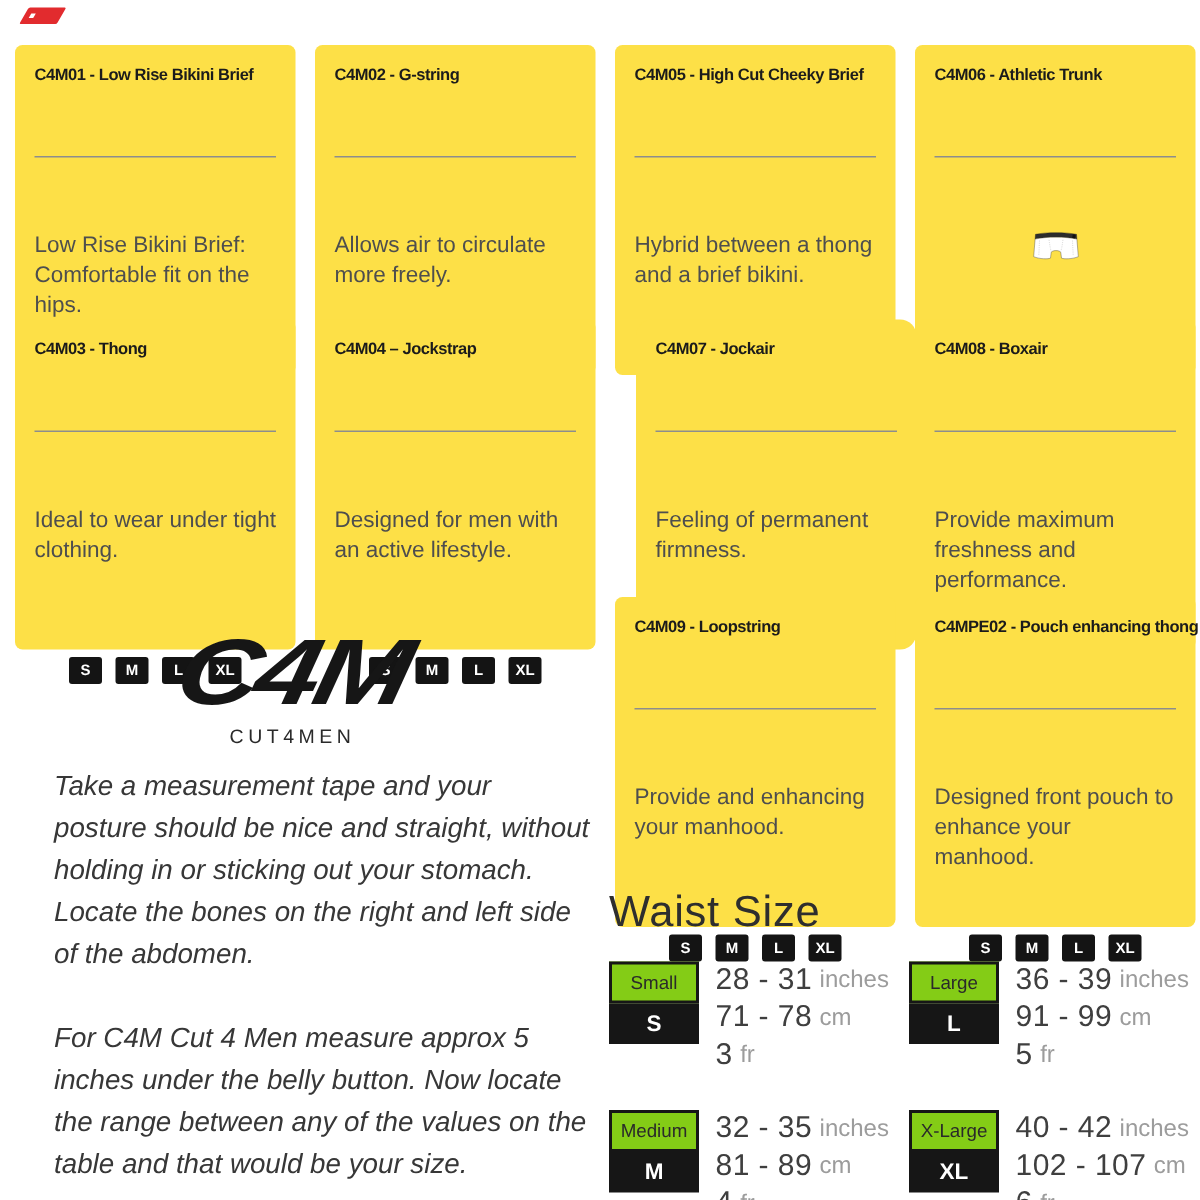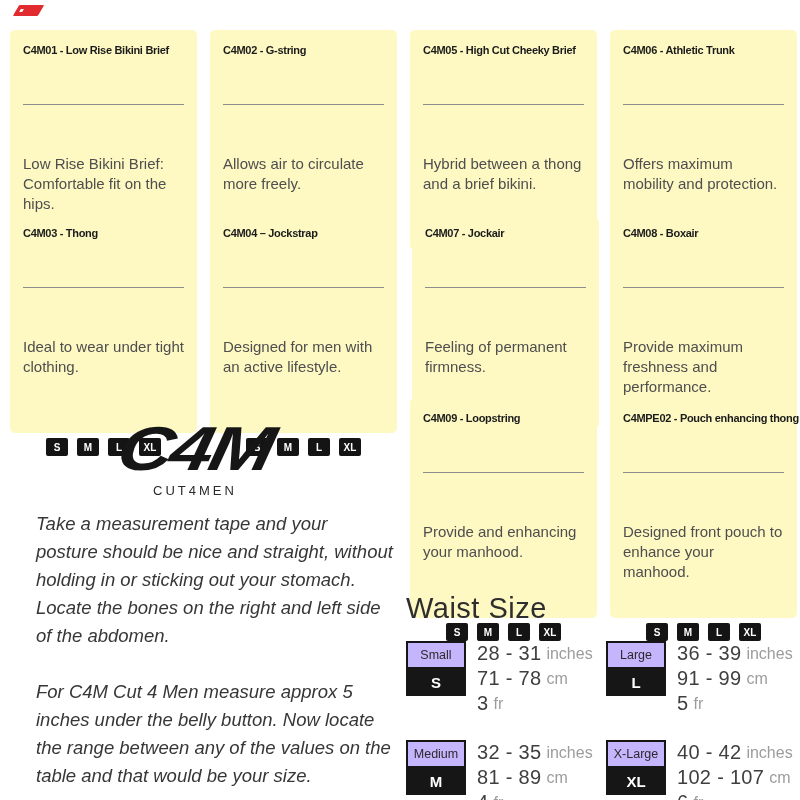--- a/index.html
+++ b/index.html
@@ -5,21 +5,21 @@
   html,body{margin:0;padding:0;background:#fff;}
   .page{position:relative;width:800px;height:800px;background:#fff;overflow:hidden;
         font-family:"Liberation Sans",sans-serif;color:#1c1c1c;}
 
   
   .ribbon{position:absolute;left:16px;top:5px;width:25px;height:11px;background:#e22b2e;
           transform:skewX(-30deg);border-radius:1px;}
   .ribbon i{position:absolute;left:4px;top:4px;width:3px;height:3px;background:#fff;display:block;}
 
   
-  .card{position:absolute;width:187px;height:220px;background:#fef9c3;border-radius:5px;
+  .card{position:absolute;width:187px;height:220px;background:#fde047;border-radius:5px;
         box-sizing:border-box;padding:14px 13px 12px;display:flex;flex-direction:column;gap:41px;}
   .card-title{font-size:11px;font-weight:bold;letter-spacing:-0.3px;white-space:nowrap;color:#1b1b1b;}
   .card-divider{border-top:1px solid #8d8d8d;margin:7px 0 8px;}
   .card-desc{font-size:15px;line-height:1.32;color:#4e4e4e;min-height:15px;}
   .card-art{flex:1;display:flex;align-items:center;justify-content:center;min-height:0;}
   .card-art svg{width:136px;height:auto;max-height:100%;}
   .card-sizes{display:flex;gap:9px;justify-content:center;margin-top:4px;}
   .chip{height:18px;min-width:18px;padding:0 2px;background:#141414;color:#fff;font-size:10px;
         font-weight:bold;display:flex;align-items:center;justify-content:center;border-radius:2px;cursor:pointer;}
 
@@ -33,21 +33,21 @@
   .instructions{position:absolute;left:36px;top:510px;width:358px;font-size:18.5px;
                 line-height:28px;color:#373737;}
   .instructions p{margin:0 0 28px;font-style:italic;}
 
   
   .waist{position:absolute;left:406px;top:592px;width:392px;}
   .waist-title{font-size:29px;font-weight:400;color:#2e2e2e;letter-spacing:0.5px;margin:0;}
   .size-entries{display:grid;grid-template-columns:200px 192px;row-gap:24px;margin-top:16px;}
   .size-entry{display:flex;align-items:flex-start;}
   .size-badge{width:60px;flex:0 0 60px;}
-  .size-badge-label{box-sizing:border-box;border:2px solid #161616;background:#c4b5fd;height:28px;
+  .size-badge-label{box-sizing:border-box;border:2px solid #161616;background:#84cc16;height:28px;
         display:flex;align-items:center;justify-content:center;font-size:12.5px;color:#2a2a2a;}
   .size-badge-letter{height:27px;background:#161616;color:#fff;display:flex;align-items:center;
         justify-content:center;font-size:15px;font-weight:bold;}
   .size-values{margin-left:11px;}
   .size-line{display:flex;align-items:center;height:25px;}
   .num{font-size:20px;color:#3f3f3f;letter-spacing:0.3px;white-space:nowrap;}
   .unit{font-size:16px;color:#9c9c9c;margin-left:5px;}
 </style>
 </head>
 <body>
@@ -114,21 +114,20 @@
         <div class="card-sizes">
           <span class="chip">S</span>
           <span class="chip">M</span>
           <span class="chip">L</span>
           <span class="chip">XL</span>
         </div>
       </div>
       <div class="card" style="left: 610px; top: 30px;">
         <div class="card-title">C4M06 - Athletic Trunk</div>
         <div class="card-divider"></div>
-        <div class="card-desc">Offers maximum mobility and protection.</div>
         <div class="card-art">
           <svg viewBox="0 0 150 86">
             <path d="M19 9 C50 3 100 3 131 9 L132 22 C100 15 50 15 18 22 Z" fill="#2c2c2c" stroke="#1a1a1a"></path>
             <path d="M18 22 C50 15 100 15 132 22 L136 70 C120 77 95 77 90 74 L88 58 C84 52 66 52 62 58 L60 74 C55 77 30 77 14 70 Z" fill="#fff" stroke="#4d4d4d" stroke-width="1.2"></path>
             <path d="M56 24 C58 40 60 50 62 56 M94 24 C92 40 90 50 88 56 M30 26 L28 68 M120 26 L122 68" fill="none" stroke="#9a9a9a" stroke-dasharray="3 3"></path>
             <rect x="120" y="10" width="8" height="10" fill="#111" transform="rotate(8 124 15)"></rect>
           </svg>
         </div>
         <div class="card-sizes">
           <span class="chip">S</span>
@@ -169,21 +168,21 @@
             <path d="M56 55 C58 72 92 72 94 55 C84 59 66 59 56 55 Z" fill="#fff" stroke="#4d4d4d"></path>
           </svg>
         </div>
         <div class="card-sizes">
           <span class="chip">S</span>
           <span class="chip">M</span>
           <span class="chip">L</span>
           <span class="chip">XL</span>
         </div>
       </div>
-      <div class="card" style="left: 412px; top: 213px; border-radius: 11px;">
+      <div class="card" style="left: 424px; top: 213px; border-radius: 11px;">
         <div class="card-title">C4M07 - Jockair</div>
         <div class="card-divider"></div>
         <div class="card-desc">Feeling of permanent firmness.</div>
         <div class="card-art">
           <svg viewBox="0 0 150 86">
             <path d="M11 13 C45 5 105 5 139 13 L137 25 C101 15 49 15 13 25 Z" fill="#1f1f1f" stroke="#111"></path>
             <path d="M13 25 C49 15 101 15 137 25 L131 37 C113 51 92 55 84 69 C80 77 70 77 66 69 C58 55 37 51 19 37 Z" fill="#fff" stroke="#4d4d4d" stroke-width="1.2"></path>
             <path d="M44 32 L48 46 M106 32 L102 46" fill="none" stroke="#9a9a9a" stroke-dasharray="3 3"></path>
             <path d="M60 48 C64 66 86 66 90 48" fill="none" stroke="#9a9a9a" stroke-dasharray="3 3"></path>
           </svg>

